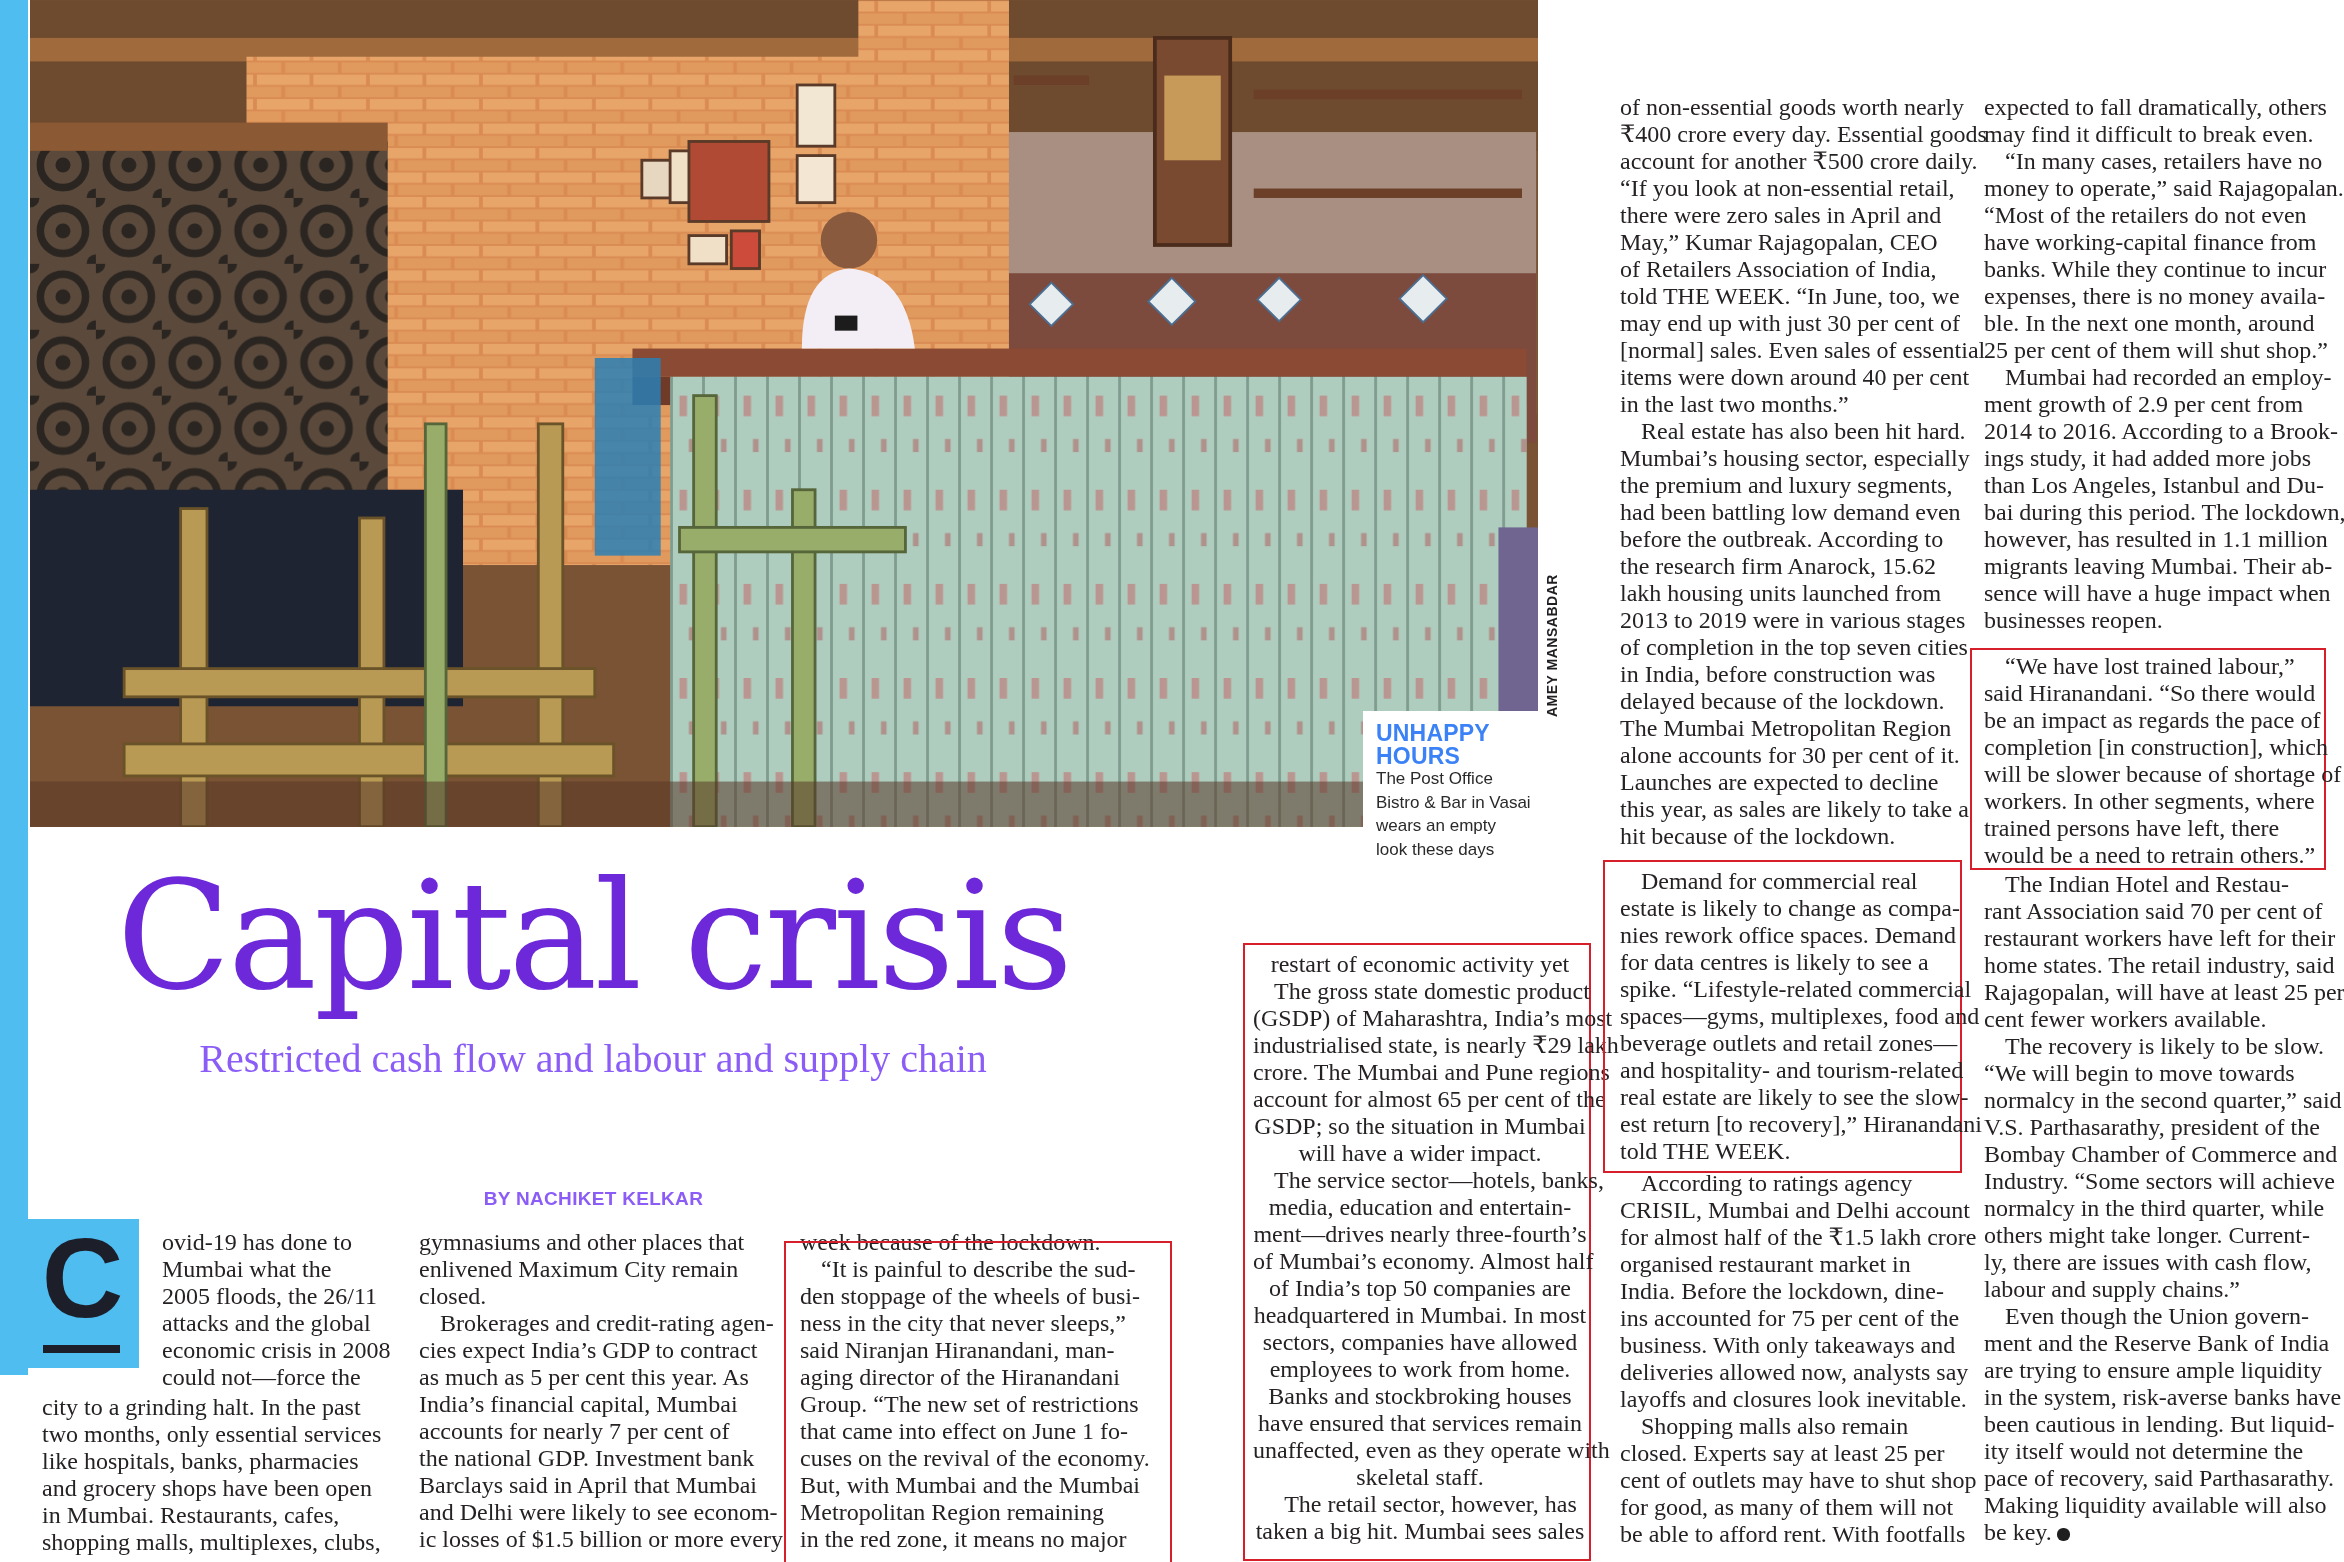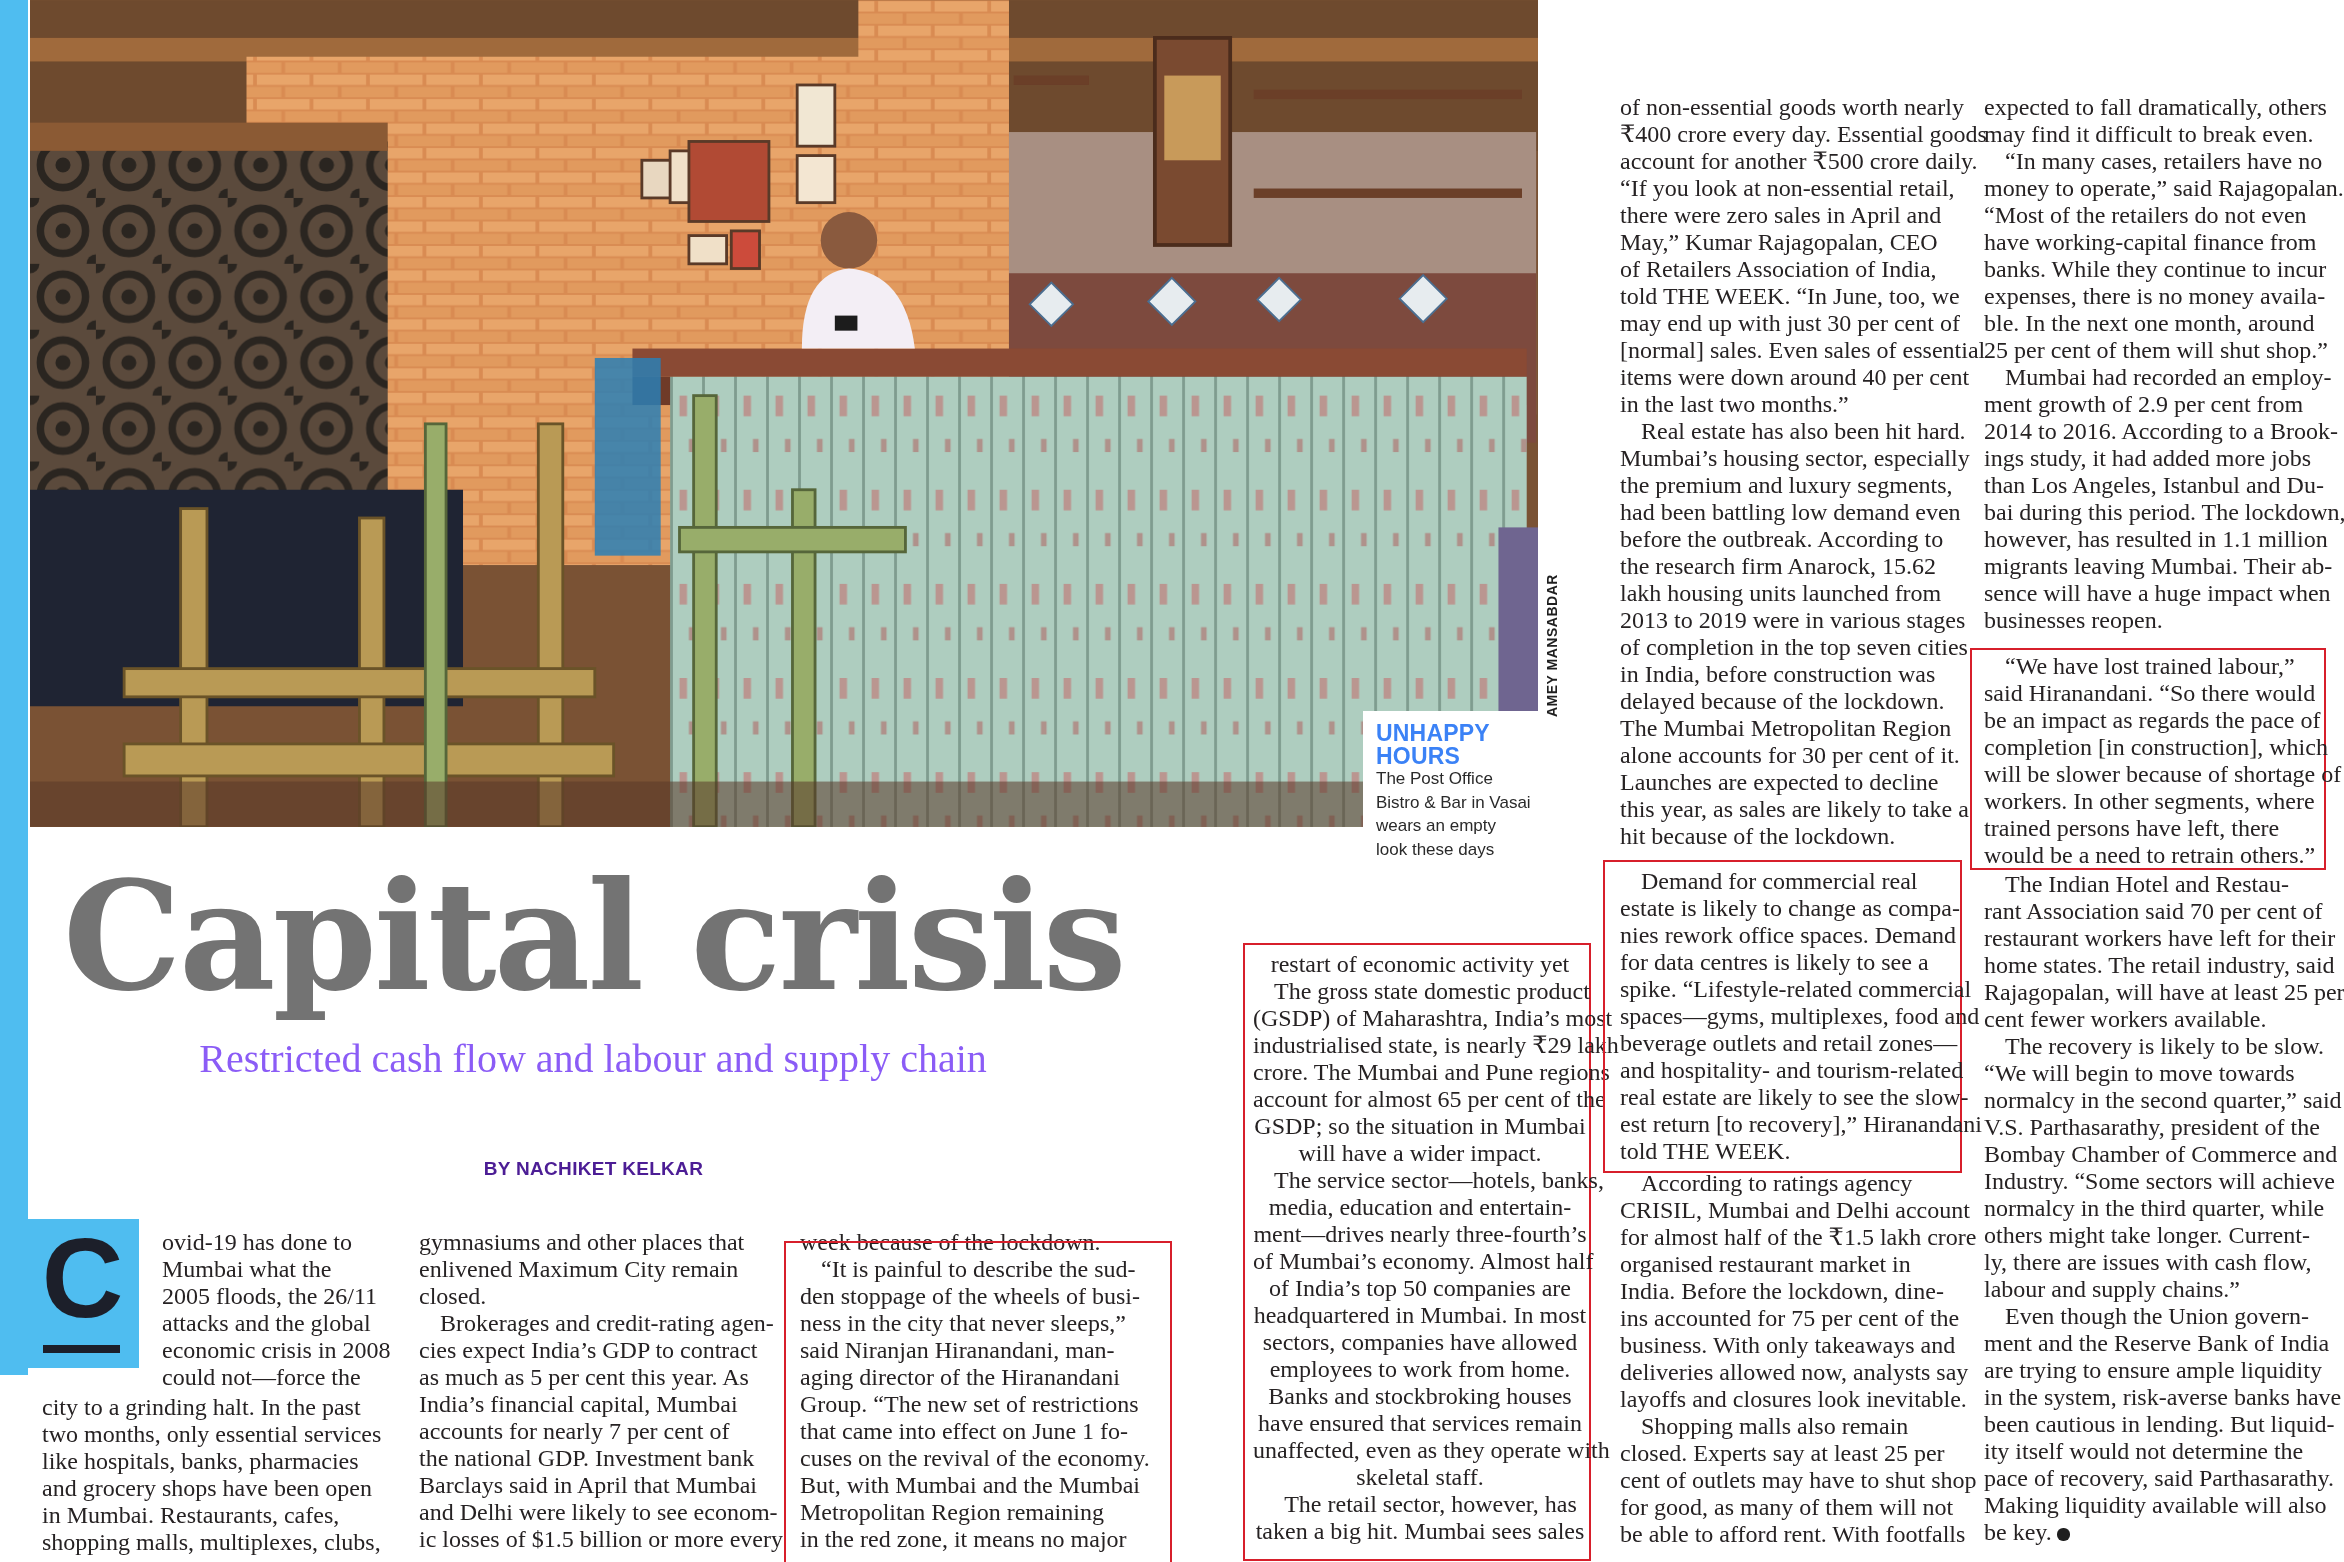--- a/index.html
+++ b/index.html
@@ -19,25 +19,25 @@
 
   .caption-box { left: 1363px; top: 711px; width: 177px; height: 132px; background: #ffffff; padding: 11.3px 0 0 13px; box-sizing: border-box; }
   .caption-title { font-family: "Liberation Sans", "DejaVu Sans", sans-serif; font-weight: bold; color: #3b82f6; font-size: 23px; line-height: 22.6px; letter-spacing: 0.2px; }
   .caption-body { font-family: "Liberation Sans", "DejaVu Sans", sans-serif; color: #2a2a2a; font-size: 17px; line-height: 23.5px; }
   .credit { left: 1544px; top: 576px; width: 22.6px; height: 141px; }
   .credit span { position: absolute; left: 0; top: 141px; transform-origin: 0 0; transform: rotate(-90deg); white-space: nowrap;
     font-family: "Liberation Sans", "DejaVu Sans", sans-serif; font-weight: bold; font-size: 14px; color: #1f1f1f; letter-spacing: 0.5px; }
 
   
   .headline { left: 38px; top: 852px; width: 1111px; text-align: center;
-    font-family: "DejaVu Serif", "Liberation Serif", serif; font-weight: bold; font-size: 149px; line-height: 169px; color: #737373; letter-spacing: -2.8px; }
+    font-family: "DejaVu Serif", "Liberation Serif", serif; font-weight: normal; font-size: 149px; line-height: 169px; color: #6d28d9; letter-spacing: -2.8px; }
   .deck { left: 94px; top: 1038px; width: 998px; text-align: center;
     font-family: "Liberation Serif", serif; font-size: 40px; line-height: 42px; color: #8b5cf6; }
-  .byline { left: 311px; top: 1158px; width: 565px; text-align: center;
-    font-family: "Liberation Sans", "DejaVu Sans", sans-serif; font-weight: bold; font-size: 19px; color: #4c1d95; letter-spacing: 0.3px; }
+  .byline { left: 311px; top: 1188px; width: 565px; text-align: center;
+    font-family: "Liberation Sans", "DejaVu Sans", sans-serif; font-weight: bold; font-size: 19px; color: #8b5cf6; letter-spacing: 0.3px; }
 
   
   .dropcap-box { left: 0; top: 1219px; width: 139px; height: 149px; background: #4fbdf0; }
   .dropcap-letter { left: 40px; top: 1220px; width: 85px; text-align: center;
     font-family: "Liberation Sans", "DejaVu Sans", sans-serif; font-weight: bold; font-size: 113px; line-height: 117px; color: #1c1f2a; }
   .dropcap-rule { left: 43px; top: 1345px; width: 77px; height: 7.5px; background: #1c1f2a; }
 
   
   .col { font-size: 24px; line-height: 27px; color: #262223; }
   .col p { margin: 0; white-space: nowrap; }

